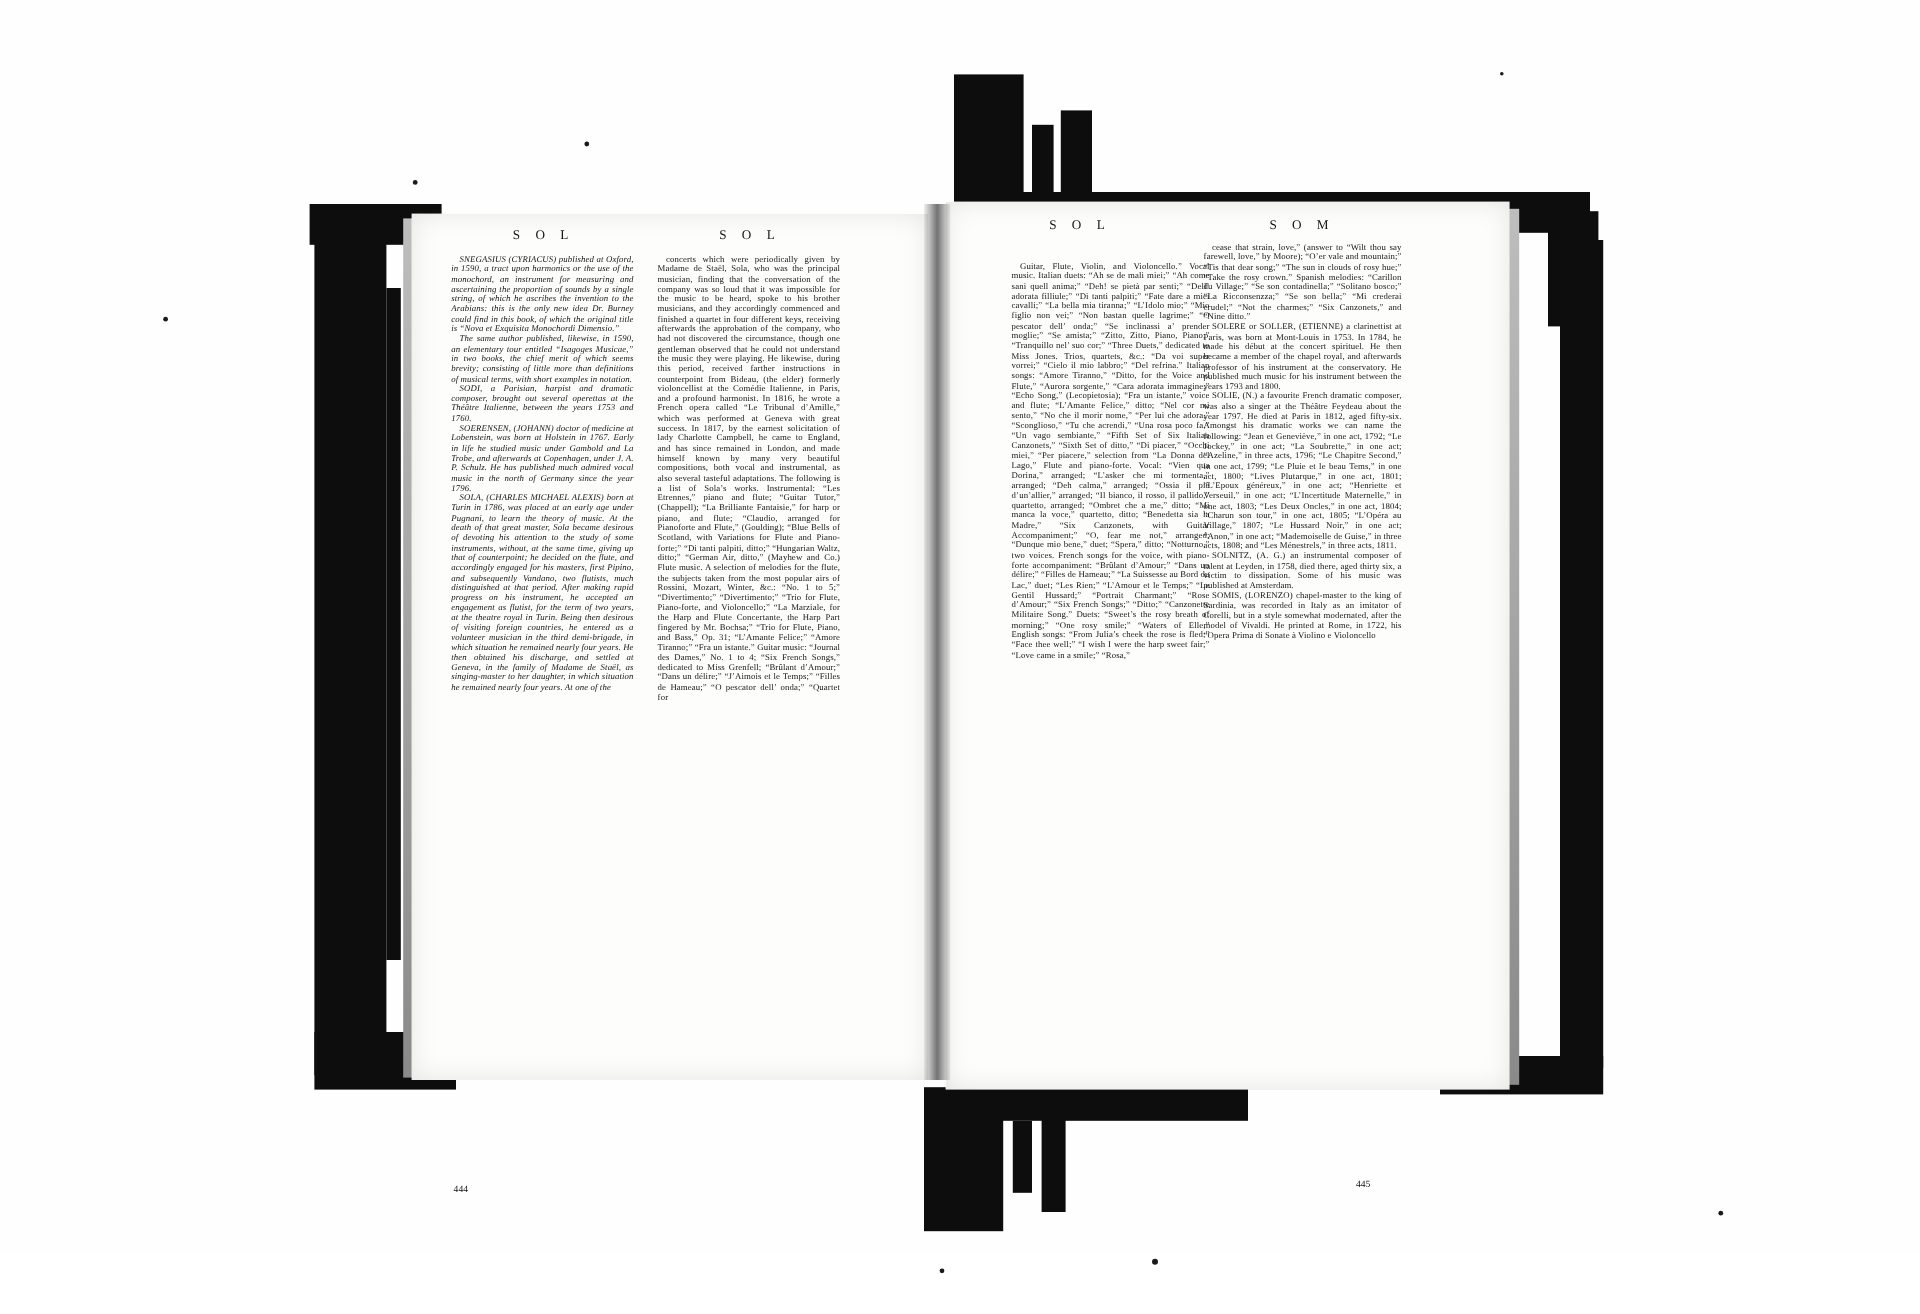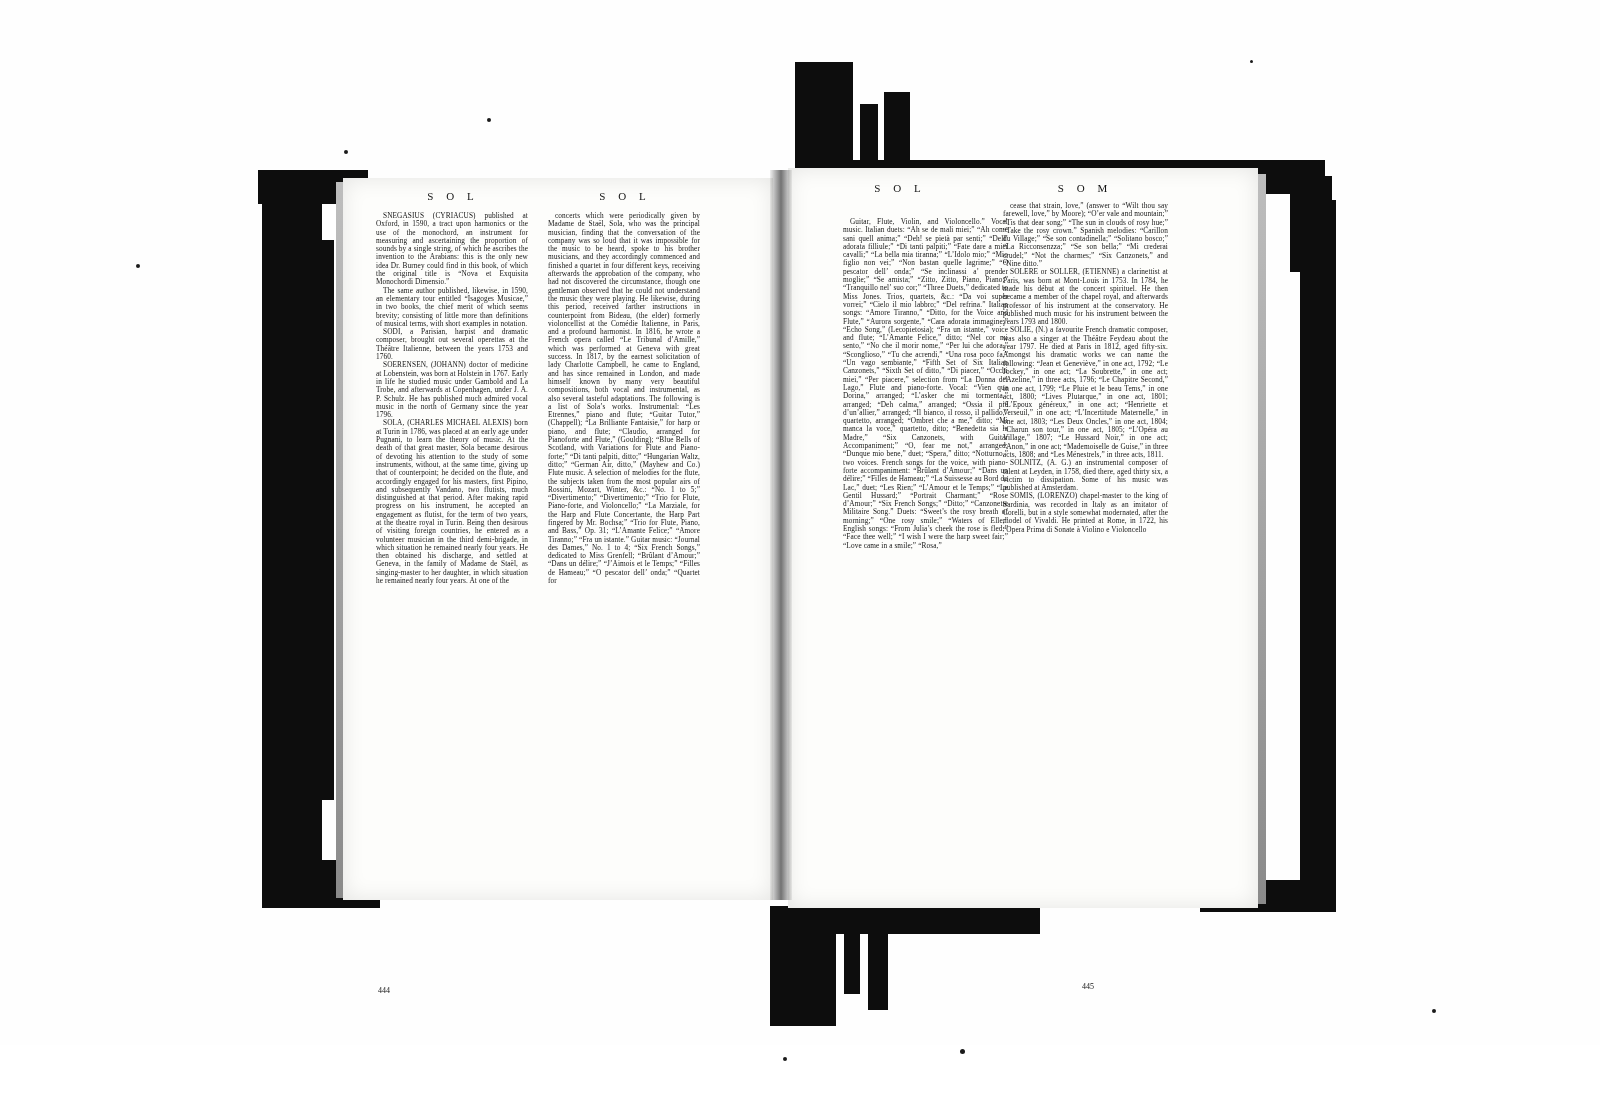--- a/index.html
+++ b/index.html
@@ -23,32 +23,32 @@
   
   .col{position:absolute;font-size:7.3px;line-height:8.3px;text-align:justify;
        color:#141414;letter-spacing:.1px;-webkit-font-smoothing:antialiased;}
   .col p{margin:0 0 0 0;text-indent:7px;}
   .col p.first{text-indent:7px;}
   .hdr{position:absolute;font-size:11px;letter-spacing:5px;color:#141414;
        text-align:center;font-family:"Liberation Serif",serif;}
   .folio{position:absolute;font-size:8px;color:#141414;margin-top:36px;}
 
   
-  #lc1{left:118px;top:62px;width:152px;}
+  #lc1{left:118px;top:62px;width:152px;font-style:italic;}
   #lc2{left:290px;top:62px;width:152px;}
   #rc1{left:585px;top:52px;width:165px;margin-top:16px;}
   #rc2{left:745px;top:52px;width:165px;}
 
   #lh1{left:110px;top:40px;width:170px;}
   #lh2{left:282px;top:40px;width:170px;}
   #rh1{left:552px;top:32px;width:180px;}
   #rh2{left:737px;top:32px;width:180px;font-family:Liberation Serif, serif;}
 
   #folio-left{left:120px;top:800px;}
-  #folio-right{left:824px;top:796px;}
+  #folio-right{left:872px;top:796px;}
 
   
   .edge{position:absolute;background:linear-gradient(180deg,#bdbdbd,#8a8a8a);}
 </style>
 </head>
 <body>
 
 <div id="page">
 
   <div class="scan-blob" style="left:258px;top:170px;width:110px;height:34px;"></div>

